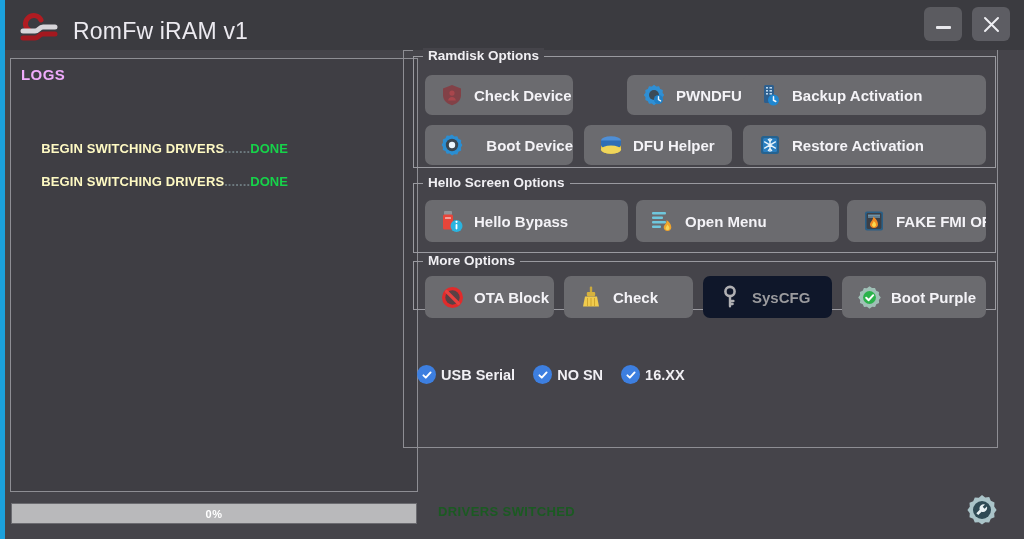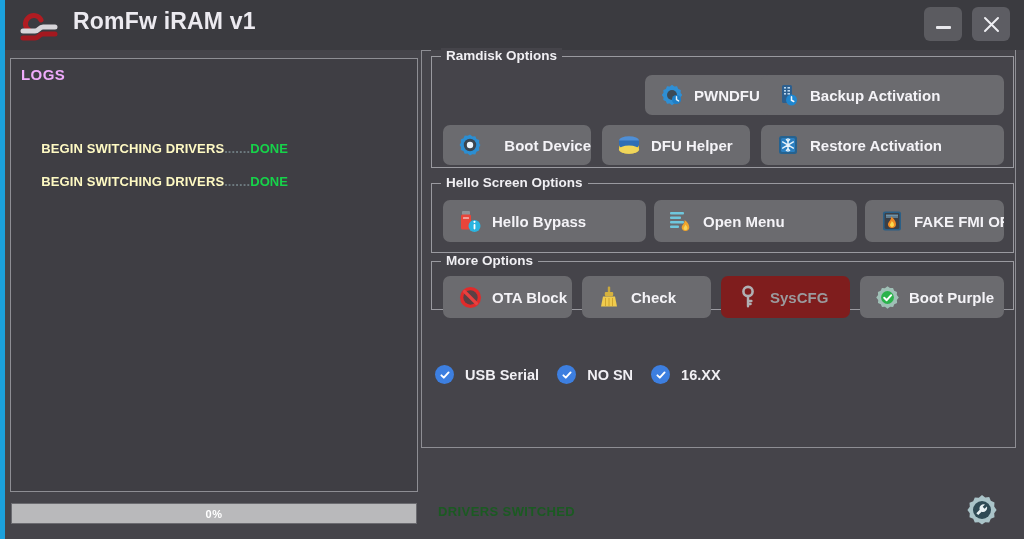--- a/index.html
+++ b/index.html
@@ -34,23 +34,23 @@
     width: 1019px; height: 50px;
     background: #3b3b40;
   }
   .logo-wrap {
     position: absolute;
     left: 10px; top: 6px;
     width: 48px; height: 40px;
   }
   .app-title {
     position: absolute;
-    left: 68px; top: 8px;
+    left: 68px; top: 18px;
     font-size: 23px;
-    font-weight: bold;
+    font-weight: normal;
     color: #eceaf0;
     letter-spacing: .2px;
   }
   .win-btn {
     position: absolute;
     top: 7px;
     width: 38px; height: 34px;
     border-radius: 6px;
     background: #5b5b60;
     display: flex;
@@ -129,21 +129,21 @@
   .settings-btn {
     position: absolute;
     right: 25px; bottom: 12px;
     width: 34px; height: 34px;
     cursor: pointer;
   }
 
   
   .right-panel {
     position: absolute;
-    left: 421px; top: 50px;
+    left: 403px; top: 50px;
     width: 595px; height: 398px;
     border: 1px solid #8e8e94;
     border-top: none;
   }
   .right-panel::before {
     content: "";
     position: absolute;
     left: -1px; top: 0;
     width: 10px; height: 1px;
     background: #8e8e94;
@@ -186,21 +186,21 @@
     align-items: center;
     justify-content: center;
   }
   .btn .txt {
     margin-left: 9px;
     font-size: 15px;
     font-weight: bold;
     color: #f4f3f7;
     white-space: nowrap;
   }
-  .btn.disabled { background: #7f1d1d; }
+  .btn.disabled { background: #0f172a; }
   .btn.disabled .txt { color: #9b9b9e; }
 
   
   .b-check   { left: 11px;  top: 18px; width: 148px; height: 40px; }
   .b-pwndfu  { left: 170px; top: 18px; width: 148px; height: 40px; margin-left: 43px; }
   .b-backup  { left: 329px; top: 18px; width: 243px; height: 40px; }
   
   .b-boot    { left: 11px;  top: 68px; width: 148px; height: 40px; justify-content: space-between; }
   .b-dfuh    { left: 170px; top: 68px; width: 148px; height: 40px; }
   .b-restore { left: 329px; top: 68px; width: 243px; height: 40px; }
@@ -220,21 +220,21 @@
   .check-row {
     position: absolute;
     left: 13px; top: 315px;
     display: flex;
     align-items: center;
     gap: 9px;
   }
   .cb-item {
     display: flex;
     align-items: center;
-    gap: 11px;
+    gap: 5px;
     margin-right: 9px;
     cursor: pointer;
   }
   .cb-box {
     width: 19px; height: 19px;
     border-radius: 50%;
     background: #3d7fe0;
     display: flex;
     align-items: center;
     justify-content: center;
@@ -329,20 +329,29 @@
       <circle cx="17" cy="17" r="9" fill="#2f4a55"></circle>
       <path d="M20 11.5a4.2 4.2 0 0 0-5.3 5.3l-3.4 3.4 1.9 1.9 3.4-3.4a4.2 4.2 0 0 0 5.3-5.3l-2.3 2.3-1.9-1.9z" fill="#e9f1f4"></path>
     </svg>
   </div>
 
   <div class="right-panel">
 
     <div class="group g-ramdisk">
       <span class="legend">Ramdisk Options</span>
 
+      <div class="btn b-check">
+        <span class="ico">
+          <svg width="24" height="24" viewBox="0 0 24 24">
+            <path d="M12 2 L21 5.5 V12 c0 5.3-3.8 8.7-9 10.2C6.8 20.7 3 17.3 3 12V5.5z" fill="#8a3339" opacity=".75"></path>
+            <path d="M12 7.5a2.6 2.6 0 1 1 0 5.2 2.6 2.6 0 0 1 0-5.2z M8.2 17.5c0-2.2 1.7-3.5 3.8-3.5s3.8 1.3 3.8 3.5z" fill="#b1474d" opacity=".8"></path>
+          </svg>
+        </span>
+        <span class="txt">Check Device</span>
+      </div>
 
       <div class="btn b-pwndfu">
         <span class="ico">
           <svg width="24" height="24" viewBox="0 0 24 24">
             <path d="M12 1.8 l2.3 1.7 2.8-.2 1.1 2.6 2.6 1.1 -.2 2.8L22.2 12l-1.6 2.2 .2 2.8-2.6 1.1-1.1 2.6-2.8-.2L12 22.2 9.8 20.6l-2.8.2-1.1-2.6-2.6-1.1.2-2.8L1.8 12l1.7-2.2-.2-2.8 2.6-1.1 1.1-2.6 2.8.2z" fill="#2f8fd4"></path>
             <circle cx="12" cy="12" r="5" fill="#3c4a56"></circle>
             <circle cx="16.5" cy="16.5" r="4.6" fill="#1f7fc6"></circle>
             <path d="M16.5 13.6v3.1l2.1 1.2" stroke="#eaf4fb" stroke-width="1.4" fill="none" stroke-linecap="round"></path>
           </svg>
         </span>

